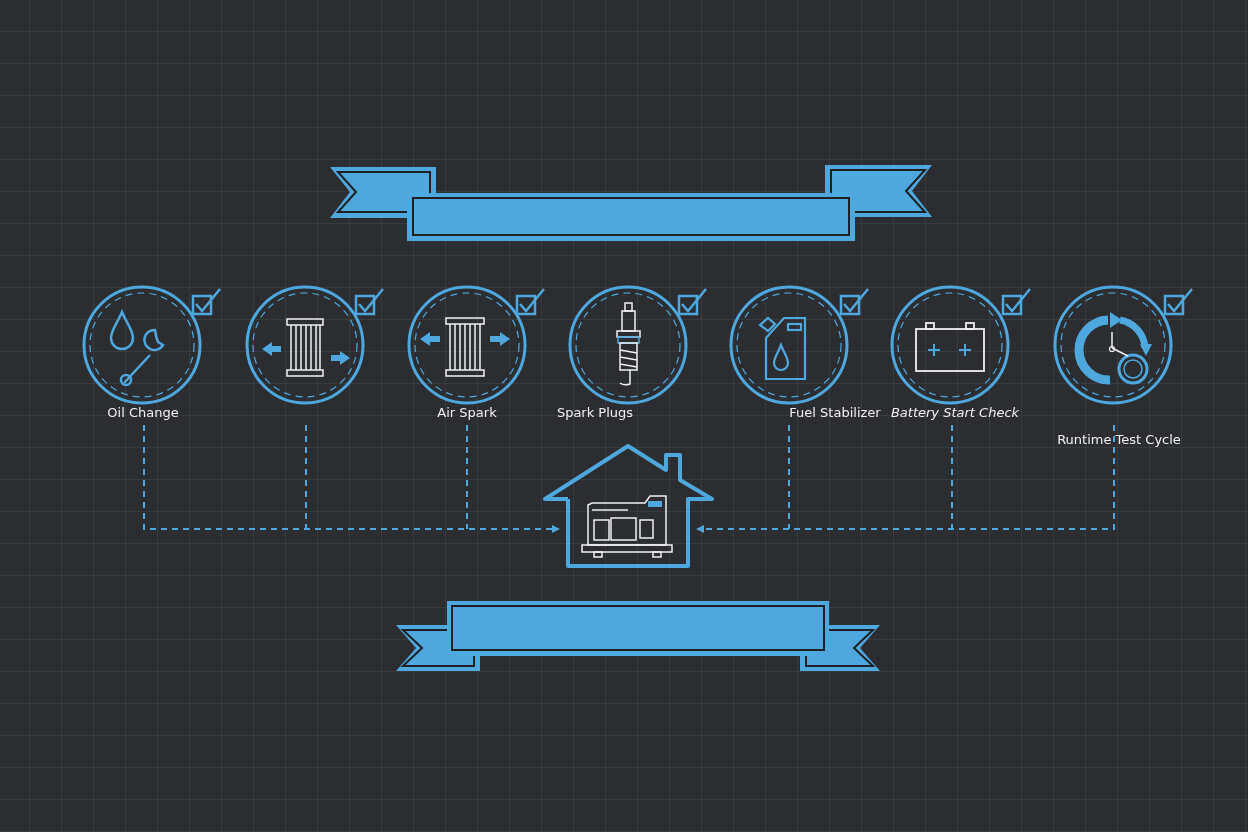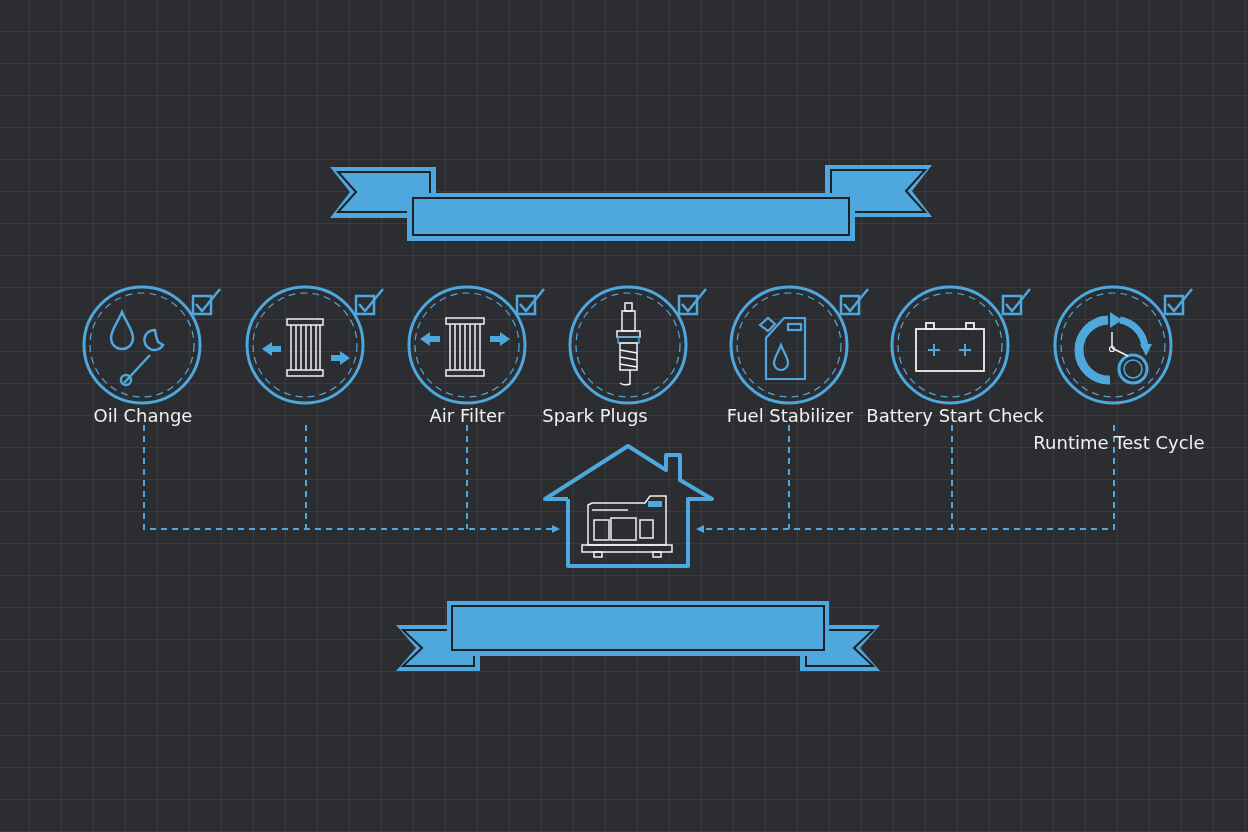--- a/index.html
+++ b/index.html
@@ -2,21 +2,21 @@
 <html><head>
 <meta charset="utf-8">
 <style>
   html,body{margin:0;padding:0;}
   body{width:1248px;height:832px;overflow:hidden;background:#2b2d31;
     background-image:linear-gradient(rgba(70,74,80,0.45) 1px,transparent 1px),linear-gradient(90deg,rgba(70,74,80,0.45) 1px,transparent 1px);
     background-size:32px 32px;background-position:-3px -1px;
     font-family:"DejaVu Sans","Liberation Sans",sans-serif;position:relative;}
   .abs{position:absolute;}
   svg{overflow:visible;}
-  .label{position:absolute;color:#f1f1f1;font-size:18px;text-align:center;white-space:nowrap;transform:translateX(-50%);top:405px;}
+  .label{position:absolute;color:#f1f1f1;font-size:13px;text-align:center;white-space:nowrap;transform:translateX(-50%);top:405px;}
 </style>
 </head>
 <body>
 
 <svg class="abs" style="left:0;top:0" width="1248" height="832">
   <g>
     <polygon points="330,167 436,167 436,218 330,218 350,192" fill="#4ea8de"></polygon>
     <polygon points="338,172 430,172 430,212 338,212 356,192" fill="none" stroke="#1e2024" stroke-width="2"></polygon>
     <polygon points="825,165 932,165 912,191 932,217 825,217" fill="#4ea8de"></polygon>
     <polygon points="831,170 925,170 906,191 925,212 831,212" fill="none" stroke="#1e2024" stroke-width="2"></polygon>
@@ -182,17 +182,17 @@
     <path d="M1112,332 V348 M1112,348 L1128,356" stroke="#f1f1f1" stroke-width="1.5"></path>
     <circle cx="1112" cy="349" r="2.5" stroke="#f1f1f1" stroke-width="1.2"></circle>
   </g>
 </svg>
 
 <div class="abs" style="left:413px;top:206px;width:436px;text-align:center;color:#1e2024;"></div>
 <div class="abs" style="left:452px;top:616px;width:372px;text-align:center;color:#1e2024;"></div>
 
 <div class="label" style="left:143px;">Oil Change</div>
 <div class="label" style="left:305px;"></div>
-<div class="label" style="left:467px;">Air Filter</div>
+<div class="label" style="left:467px;">Air Spark</div>
 <div class="label" style="left:595px;">Spark Plugs</div>
-<div class="label" style="left:790px;">Fuel Stabilizer</div>
-<div class="label" style="left:955px;">Battery Start Check</div>
+<div class="label" style="left:835px;">Fuel Stabilizer</div>
+<div class="label" style="left:955px;font-style:italic;">Battery Start Check</div>
 <div class="label" style="left:1119px;margin-top:27px;">Runtime Test Cycle</div>
 
 </body></html>

